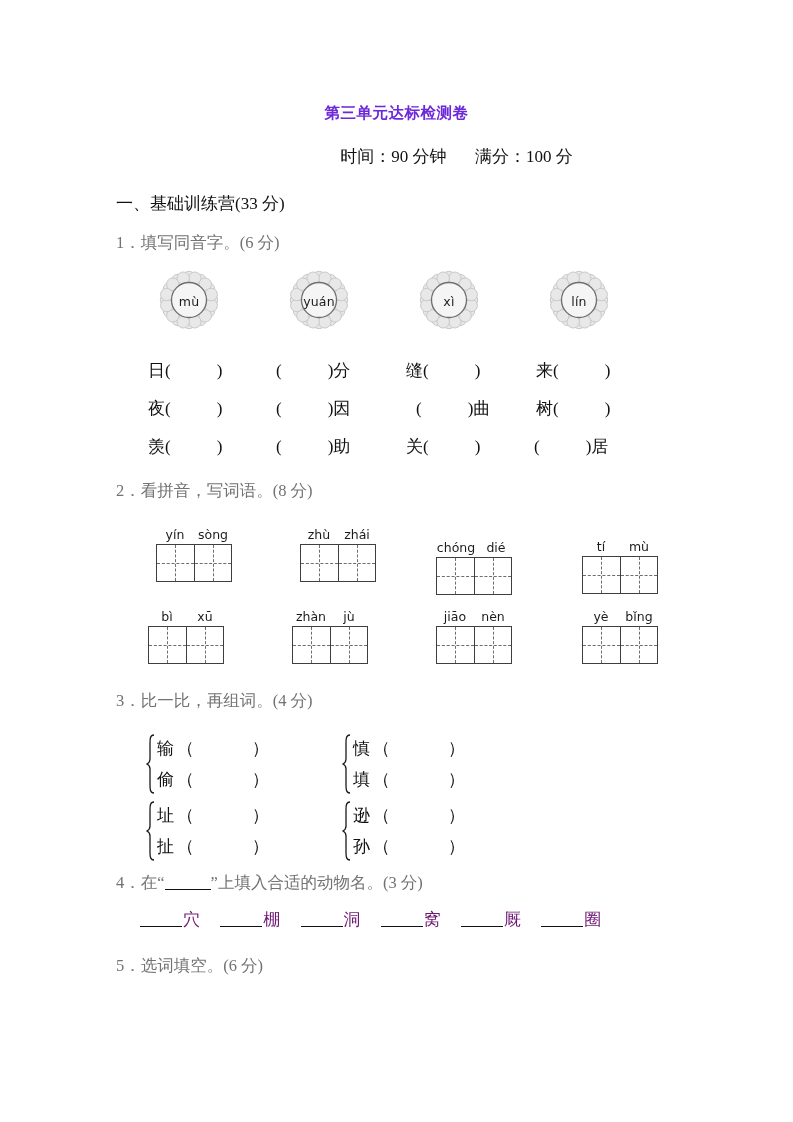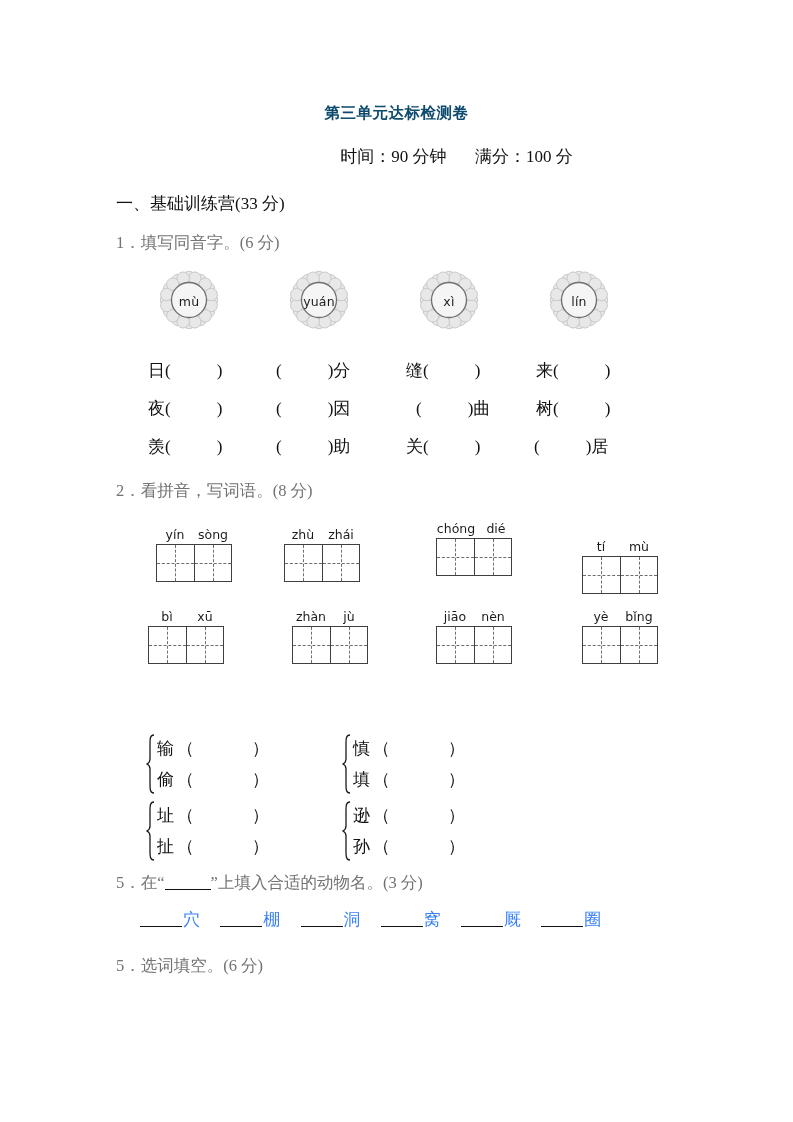--- a/index.html
+++ b/index.html
@@ -26,21 +26,21 @@
   .doc-title {
     position: absolute;
     top: 103px;
     left: 0;
     width: 793px;
     text-align: center;
     font-family: "DejaVu Sans", sans-serif;
     font-weight: bold;
     font-size: 15.5px;
     letter-spacing: 0.5px;
-    color: #0c4a6e;
+    color: #6d28d9;
   }
   .meta-line {
     position: absolute;
     top: 145px;
     left: 0;
     width: 793px;
     text-align: center;
     padding-left: 120px;
     box-sizing: border-box;
     font-size: 17px;
@@ -188,21 +188,21 @@
   }
   .brace-line .ch { display: inline-block; min-width: 20px; }
   .brace-line .bk-gap { display: inline-block; width: 58px; }
 
   
   .animal-row {
     position: absolute;
     top: 908px;
     left: 140px;
     font-size: 17px;
-    color: #3b82f6;
+    color: #701a75;
     white-space: nowrap;
   }
   .animal-item { display: inline-block; margin-right: 16px; }
   .animal-item .blank {
     display: inline-block;
     width: 42px;
     border-bottom: 1.4px solid #111;
     height: 15px;
     vertical-align: -2px;
     margin-right: 1px;
@@ -393,32 +393,32 @@
     <div class="grid-pinyin">
       <span>yín</span>
       <span>sòng</span>
     </div>
     <div class="tzg">
         <div class="cell"></div>
         <div class="cell"></div>
       </div>
   </div>
 
-  <div class="grid-block" style="top:525px; left:284px; width:76px;">
+  <div class="grid-block" style="top:525px; left:300px; width:76px;">
     <div class="grid-pinyin">
       <span>zhù</span>
       <span>zhái</span>
     </div>
     <div class="tzg">
         <div class="cell"></div>
         <div class="cell"></div>
       </div>
   </div>
 
-  <div class="grid-block" style="top:519px; left:436px; width:80px;">
+  <div class="grid-block" style="top:538px; left:436px; width:80px;">
     <div class="grid-pinyin">
       <span>chóng</span>
       <span>dié</span>
     </div>
     <div class="tzg">
         <div class="cell"></div>
         <div class="cell"></div>
       </div>
   </div>
 
@@ -470,20 +470,21 @@
     <div class="grid-pinyin">
       <span>jiāo</span>
       <span>nèn</span>
     </div>
     <div class="tzg">
         <div class="cell"></div>
         <div class="cell"></div>
       </div>
   </div>
 
+  <div class="q-head" style="top:690px;">3．比一比，再组词。(4 分)</div>
 
   <div class="brace-group" style="top:733px; left:146px;">
     <div class="brace">
       <svg width="10" height="62" viewBox="0 0 10 62">
           <path d="M8 2 C4 2 4 6 4 10 L4 26 C4 29 3 30 1 31 C3 32 4 33 4 36 L4 52 C4 56 4 60 8 60" fill="none" stroke="#1a1a1a" stroke-width="1.3"></path>
         </svg>
     </div>
     <div class="brace-lines">
       <div class="brace-line"><span class="ch">输</span><span>（</span><span class="bk-gap"></span><span>）</span></div>
       <div class="brace-line"><span class="ch">偷</span><span>（</span><span class="bk-gap"></span><span>）</span></div>
@@ -520,21 +521,21 @@
           <path d="M8 2 C4 2 4 6 4 10 L4 26 C4 29 3 30 1 31 C3 32 4 33 4 36 L4 52 C4 56 4 60 8 60" fill="none" stroke="#1a1a1a" stroke-width="1.3"></path>
         </svg>
     </div>
     <div class="brace-lines">
       <div class="brace-line"><span class="ch">逊</span><span>（</span><span class="bk-gap"></span><span>）</span></div>
       <div class="brace-line"><span class="ch">孙</span><span>（</span><span class="bk-gap"></span><span>）</span></div>
     </div>
   </div>
 
   <div class="q-head" style="top:872px;">
-    <span>5．在“</span><span class="inline-blank"></span><span>”上填入合适的动物名。(3 分)</span>
+    <span>4．在“</span><span class="inline-blank"></span><span>”上填入合适的动物名。(3 分)</span>
   </div>
 
   <div class="animal-row">
     <span class="animal-item"><span class="blank"></span><span>穴</span></span>
     <span class="animal-item"><span class="blank"></span><span>棚</span></span>
     <span class="animal-item"><span class="blank"></span><span>洞</span></span>
     <span class="animal-item"><span class="blank"></span><span>窝</span></span>
     <span class="animal-item"><span class="blank"></span><span>厩</span></span>
     <span class="animal-item"><span class="blank"></span><span>圈</span></span>
   </div>

